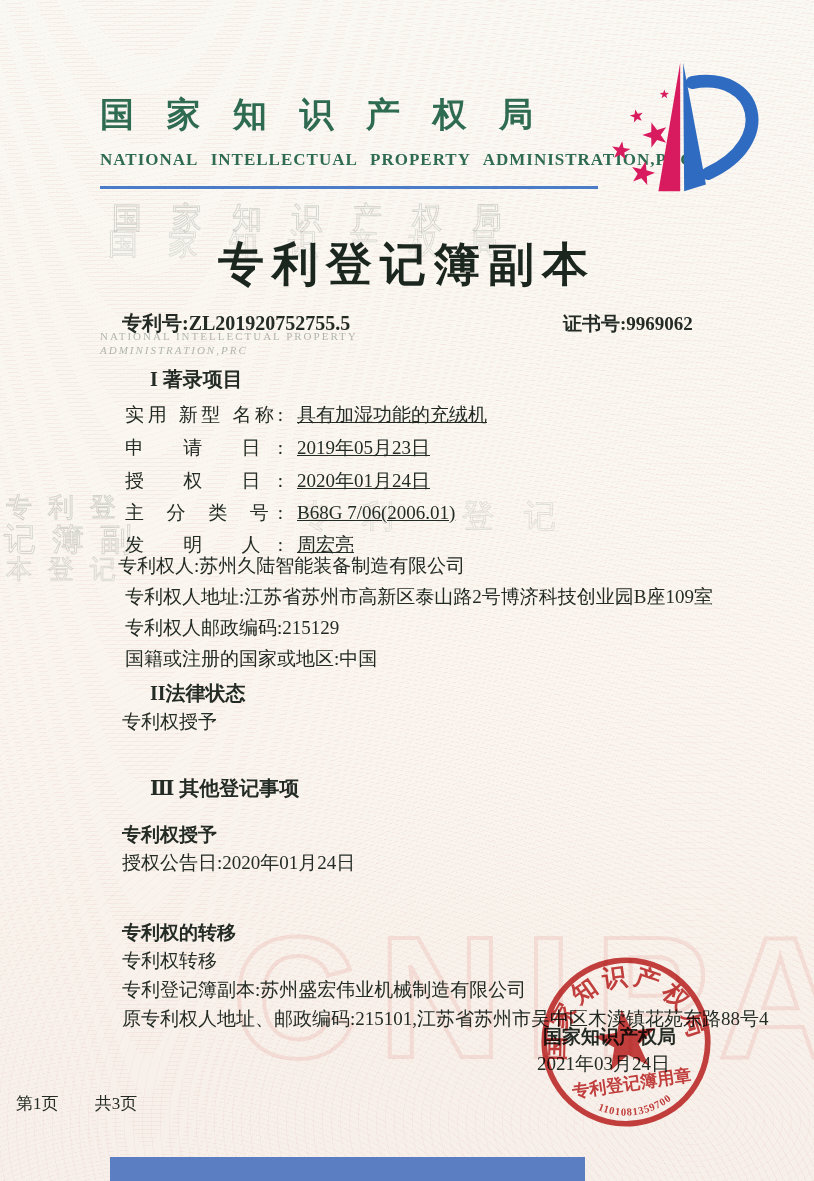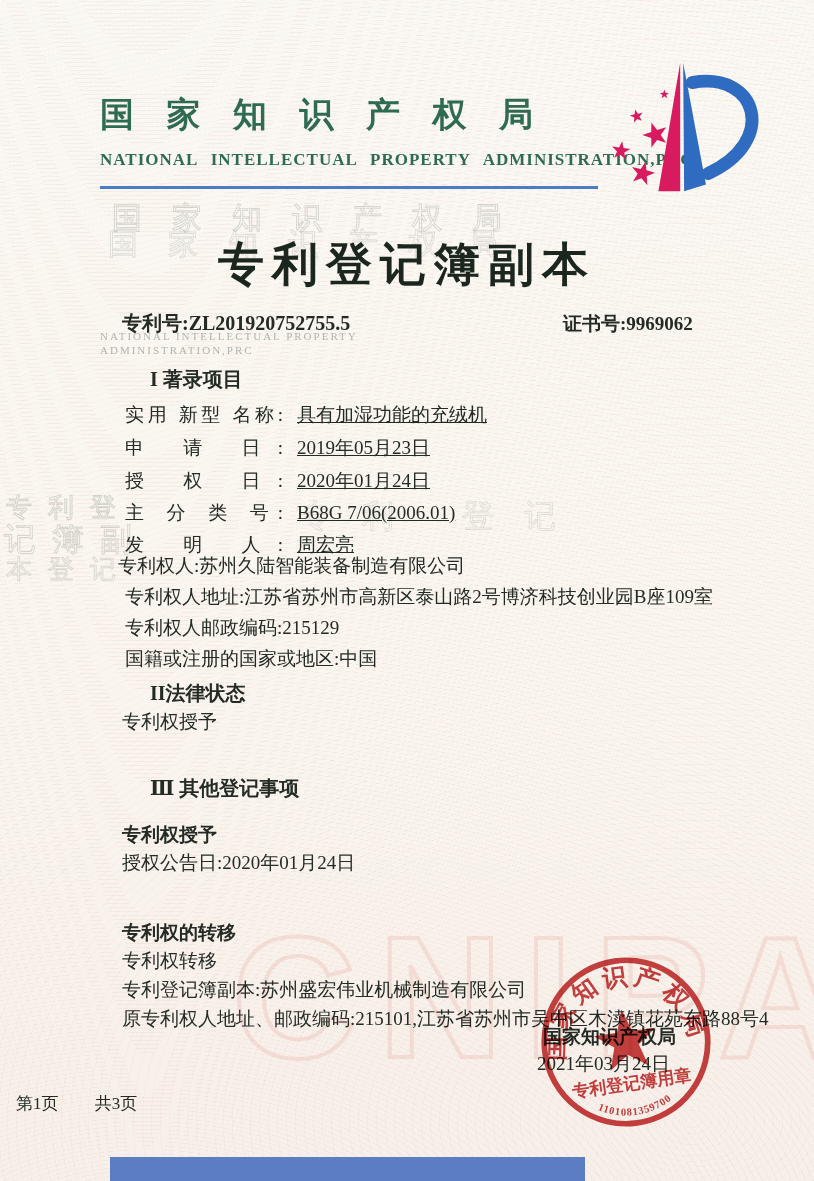--- a/index.html
+++ b/index.html
@@ -47,21 +47,21 @@
   .footer span{margin:0 16px;}
 </style>
 </head>
 <body>
 
 <div class="page">
 
   <div class="abs ghost-cjk z1" style="left:112px;top:198px;font-size:30px;letter-spacing:30px;opacity:.45;">国家知识产权局</div>
   <div class="abs ghost-cjk z1" style="left:108px;top:224px;font-size:30px;letter-spacing:30px;opacity:.35;">国家知识产权局</div>
   <div class="abs ghost-en z1" style="left:100px;top:330px;">NATIONAL INTELLECTUAL PROPERTY</div>
-  <div class="abs ghost-en z1" style="left:100px;top:344px;">ADMINISTRATION,PRC</div>
+  <div class="abs ghost-en z1" style="left:100px;top:344px;font-style:italic;">ADMINISTRATION,PRC</div>
   <div class="abs ghost-cjk z1" style="left:6px;top:490px;font-size:26px;letter-spacing:16px;opacity:.5;">专利登</div>
   <div class="abs ghost-cjk z1" style="left:4px;top:518px;font-size:32px;letter-spacing:16px;opacity:.45;">记簿副</div>
   <div class="abs ghost-cjk z1" style="left:6px;top:529px;font-size:26px;letter-spacing:16px;opacity:.4;margin-top:23px;">本登记</div>
   <div class="abs ghost-cjk z1" style="left:300px;top:495px;font-size:32px;letter-spacing:30px;opacity:.3;">专利 登记</div>
 
   <div class="abs watermark">CNIPA</div>
 
   <div class="abs agency-cn z3">国 家 知 识 产 权 局</div>
   <div class="abs agency-en z3">NATIONAL INTELLECTUAL PROPERTY ADMINISTRATION,PRC</div>
   <div class="abs blue-rule z3"></div>

